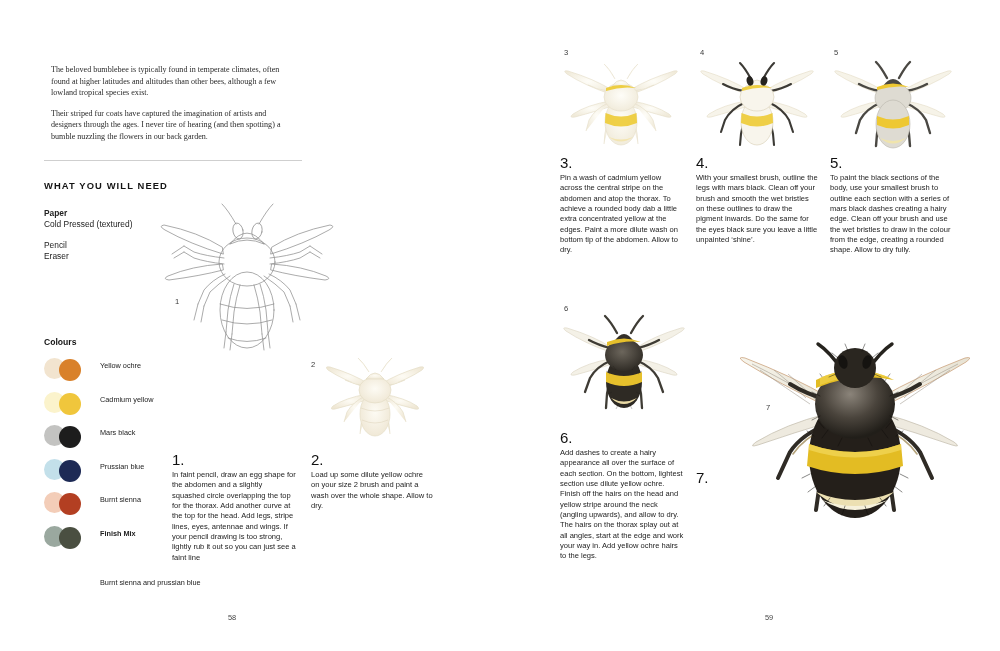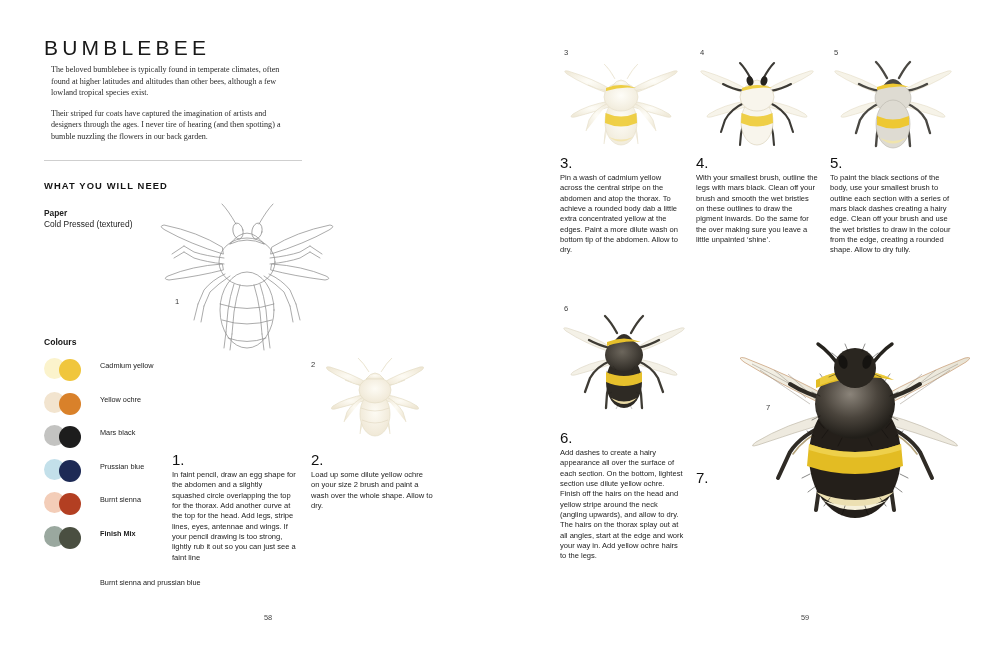--- a/index.html
+++ b/index.html
@@ -75,64 +75,67 @@
   .step .body{
     font-size:7.55px;line-height:10.35px;color:#232323;
   }
 
   
   .fignum{
     position:absolute;font-size:7.6px;color:#3a3a3a;
   }
 
   .pagenum{
-    position:absolute;font-size:7.4px;color:#444;margin-left:36px;
+    position:absolute;font-size:7.4px;color:#444;
   }
 
   
   .bee{position:absolute;}
   svg{display:block;overflow:visible;}
 </style>
 </head>
 <body>
 
 <div class="spread">
 
   <div class="left-page">
 
-    <div class="title">BUMBLEBEE</div>
 
     <div class="intro">
       <p>The beloved bumblebee is typically found in temperate climates, often found at higher latitudes and altitudes than other bees, although a few lowland tropical species exist.</p>
       <p>Their striped fur coats have captured the imagination of artists and designers through the ages. I never tire of hearing (and then spotting) a bumble nuzzling the flowers in our back garden.</p>
     </div>
 
     <div class="rule"></div>
 
     <div class="need-head">WHAT YOU WILL NEED</div>
 
     <div class="needs">
       <div class="grp">
         <div class="lbl">Paper</div>
         <div>Cold Pressed (textured)</div>
       </div>
+      <div class="grp">
+        <div>Pencil</div>
+        <div>Eraser</div>
+      </div>
     </div>
 
     <div class="colours-head">Colours</div>
 
     <div class="swatch-list">
+        <div class="swatch-row">
+          <div class="blob a" style="background: rgb(242, 228, 207);"></div>
+          <div class="blob b" style="background: rgb(217, 129, 42);"></div>
+          <div class="sw-label">Yellow ochre</div>
+        </div>
         <div class="swatch-row">
           <div class="blob a" style="background: rgb(251, 243, 204);"></div>
           <div class="blob b" style="background: rgb(240, 198, 60);"></div>
           <div class="sw-label">Cadmium yellow</div>
-        </div>
-        <div class="swatch-row">
-          <div class="blob a" style="background: rgb(242, 228, 207);"></div>
-          <div class="blob b" style="background: rgb(217, 129, 42);"></div>
-          <div class="sw-label">Yellow ochre</div>
         </div>
         <div class="swatch-row">
           <div class="blob a" style="background: rgb(195, 195, 193);"></div>
           <div class="blob b" style="background: rgb(29, 29, 29);"></div>
           <div class="sw-label">Mars black</div>
         </div>
         <div class="swatch-row">
           <div class="blob a" style="background: rgb(195, 224, 234);"></div>
           <div class="blob b" style="background: rgb(29, 42, 85);"></div>
           <div class="sw-label">Prussian blue</div>
@@ -348,21 +351,21 @@
     </div>
     <div class="fignum" style="left:334px;top:48px;">5</div>
 
     <div class="step" style="left:60px;top:155px;width:122px;">
       <div class="num">3.</div>
       <div class="body">Pin a wash of cadmium yellow across the central stripe on the abdomen and atop the thorax. To achieve a rounded body dab a little extra concentrated yellow at the edges. Paint a more dilute wash on bottom tip of the abdomen. Allow to dry.</div>
     </div>
 
     <div class="step" style="left:196px;top:155px;width:122px;">
       <div class="num">4.</div>
-      <div class="body">With your smallest brush, outline the legs with mars black. Clean off your brush and smooth the wet bristles on these outlines to draw the pigment inwards. Do the same for the over making sure you leave a little unpainted ‘shine’.</div>
+      <div class="body">With your smallest brush, outline the legs with mars black. Clean off your brush and smooth the wet bristles on these outlines to draw the pigment inwards. Do the same for the eyes black sure you leave a little unpainted ‘shine’.</div>
     </div>
 
     <div class="step" style="left:330px;top:155px;width:124px;">
       <div class="num">5.</div>
       <div class="body">To paint the black sections of the body, use your smallest brush to outline each section with a series of mars black dashes creating a hairy edge. Clean off your brush and use the wet bristles to draw in the colour from the edge, creating a rounded shape. Allow to dry fully.</div>
     </div>
 
     <div class="bee" style="left:60px;top:312px;">
       <svg width="128" height="108" viewBox="0 0 128 108">
         <defs>

